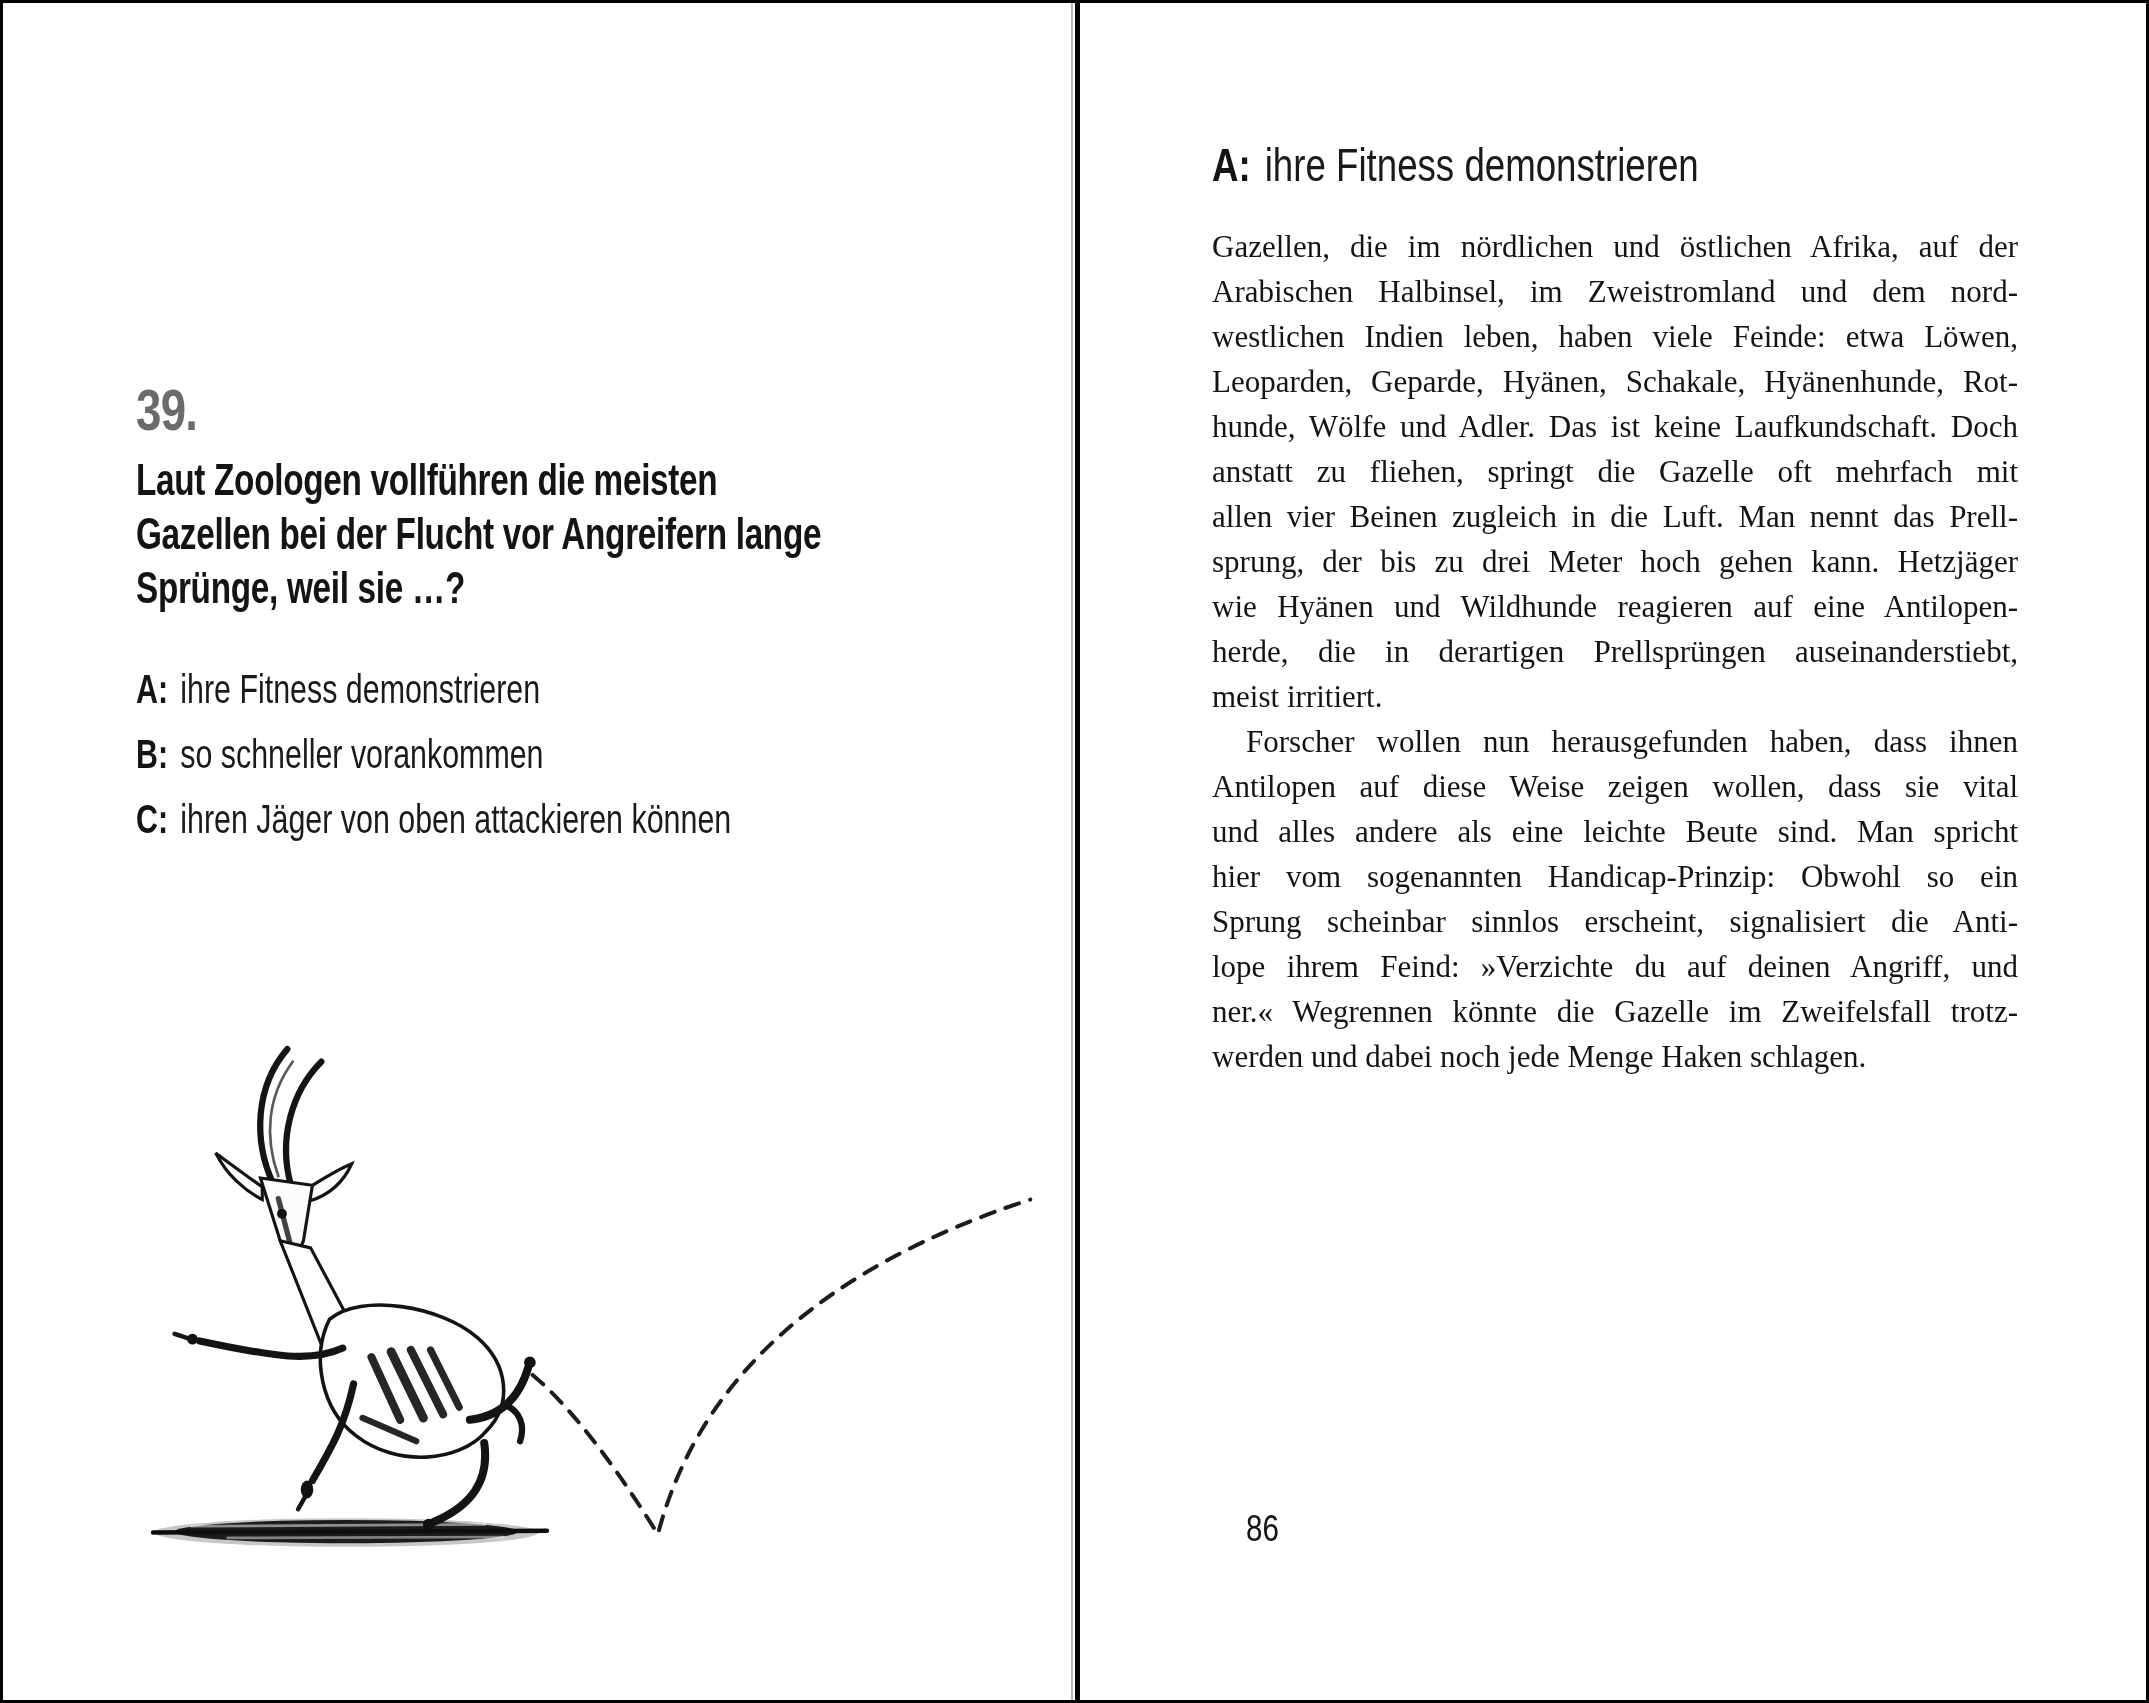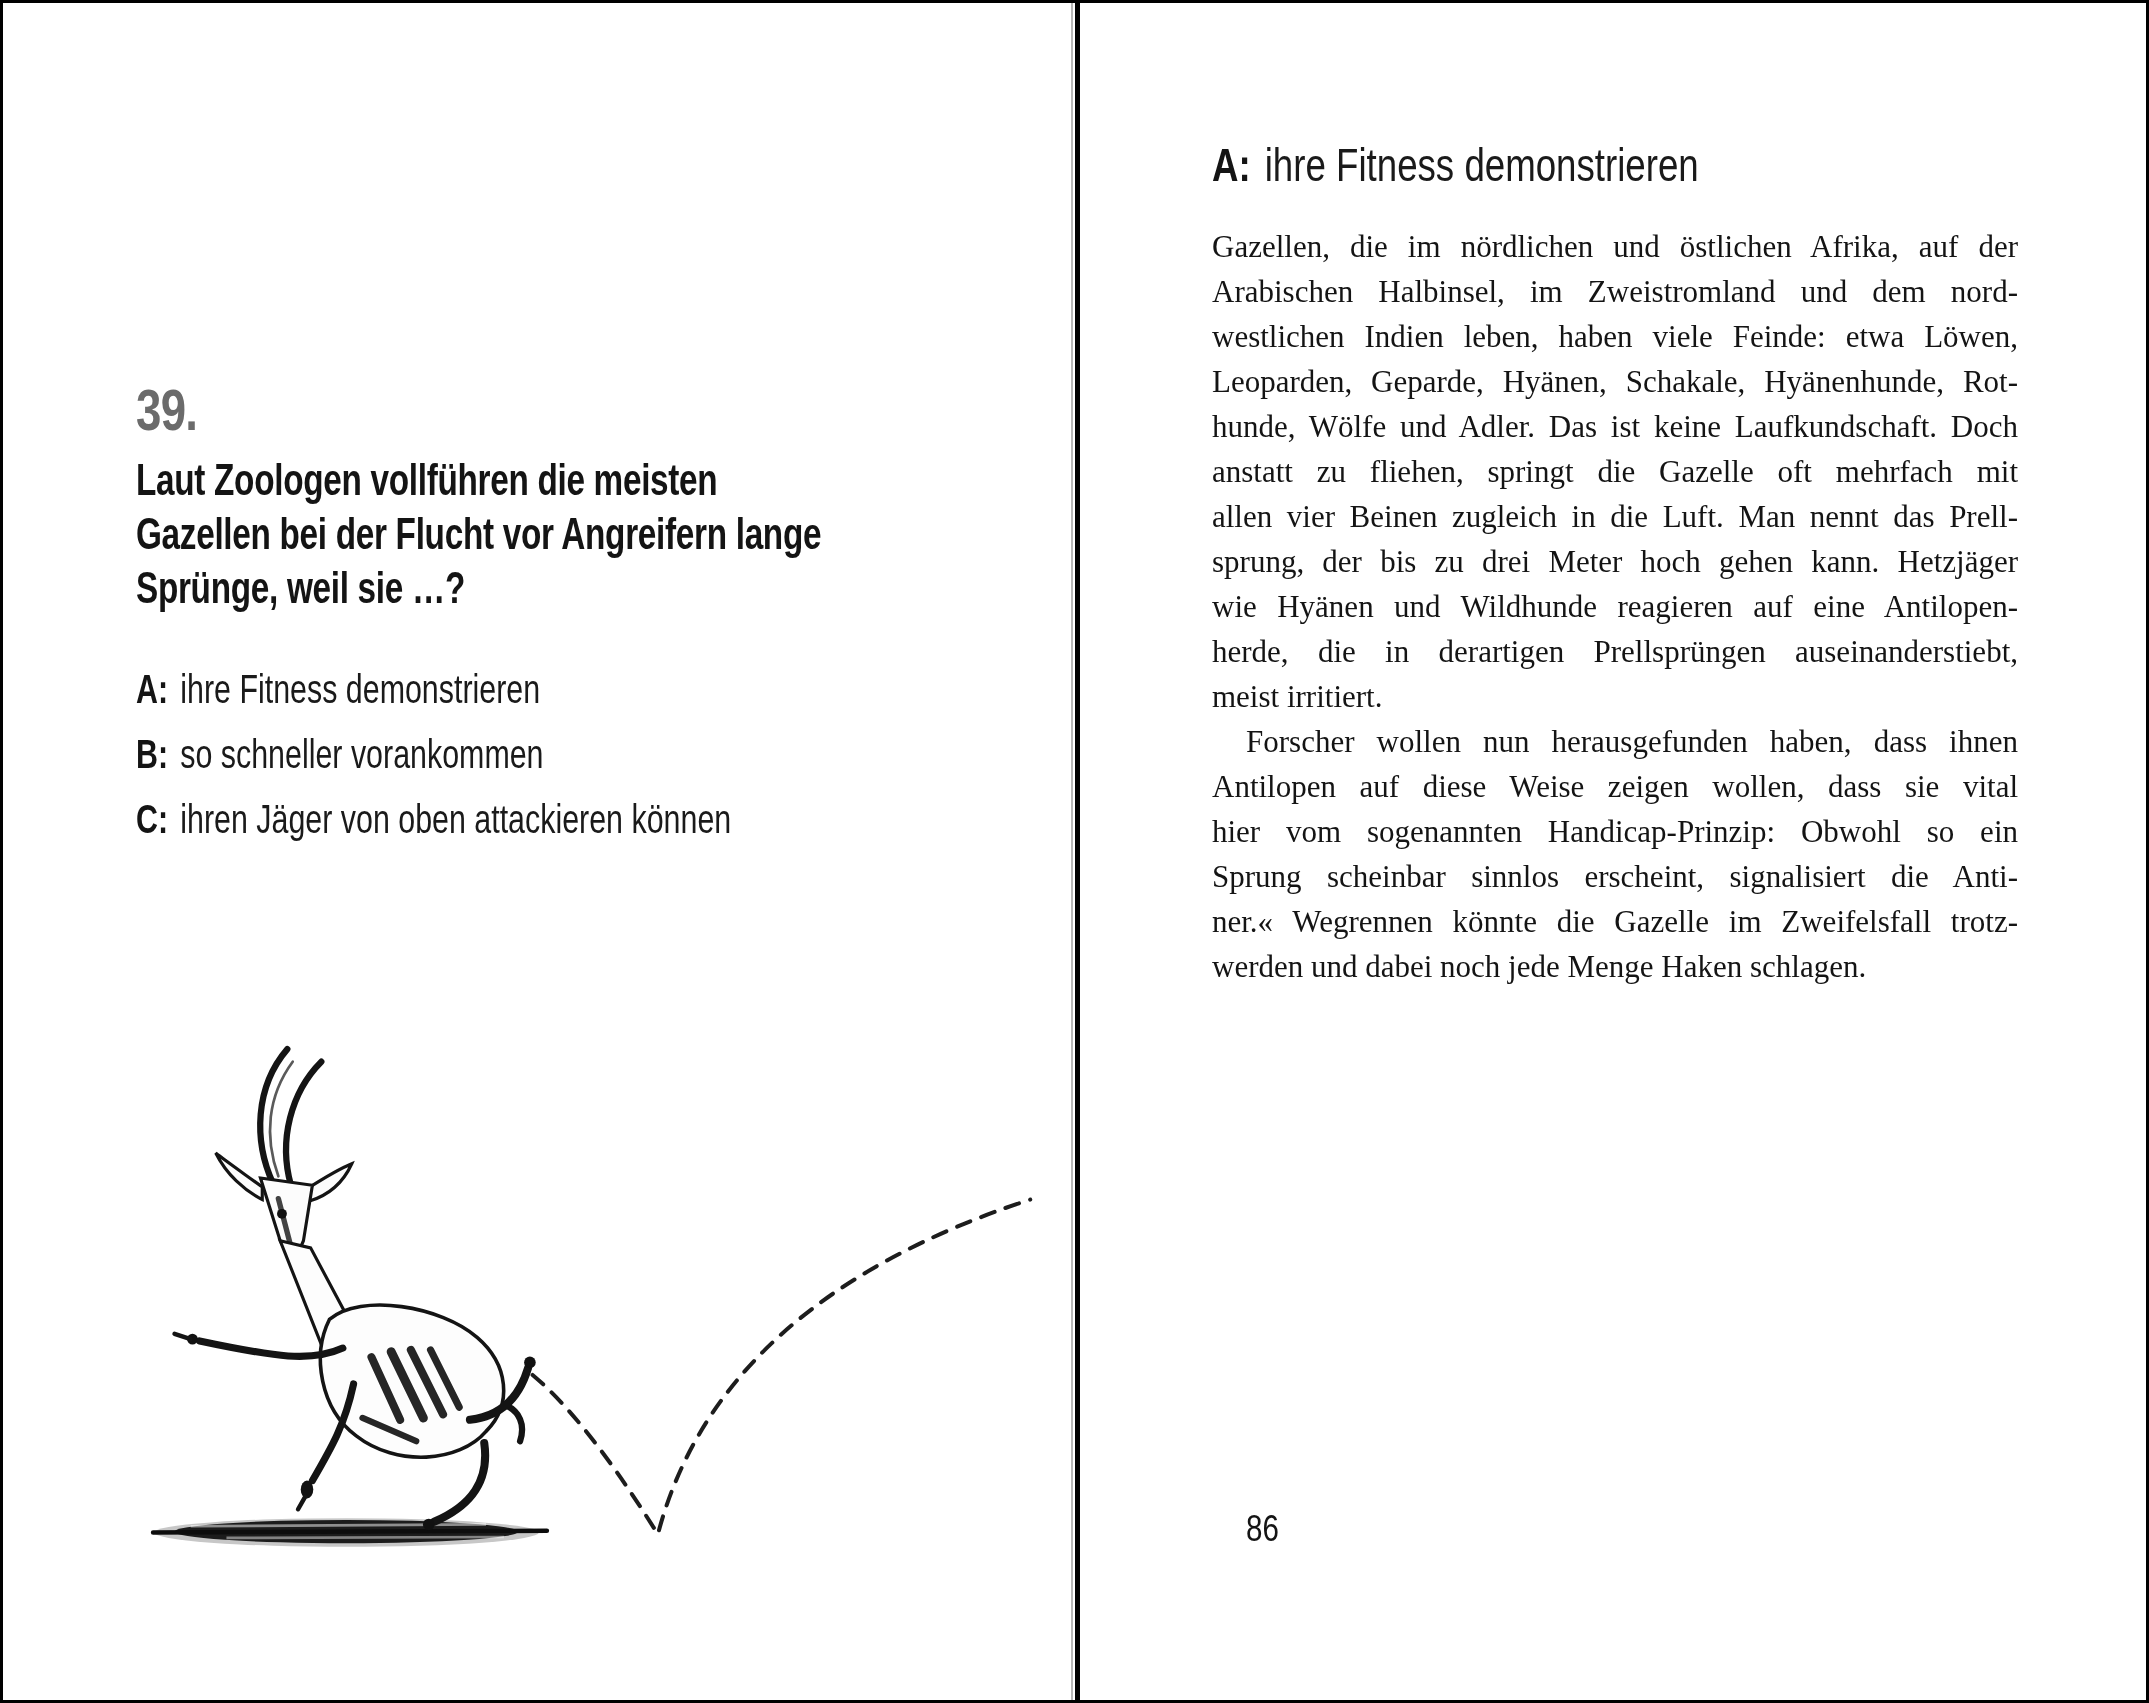--- a/index.html
+++ b/index.html
@@ -167,22 +167,24 @@
           <div class="bline">anstatt zu fliehen, springt die Gazelle oft mehrfach mit</div>
           <div class="bline">allen vier Beinen zugleich in die Luft. Man nennt das Prell-</div>
           <div class="bline">sprung, der bis zu drei Meter hoch gehen kann. Hetzjäger</div>
           <div class="bline">wie Hyänen und Wildhunde reagieren auf eine Antilopen-</div>
           <div class="bline">herde, die in derartigen Prellsprüngen auseinanderstiebt,</div>
           <div class="bline last">meist irritiert.</div>
         </div>
         <div class="para">
           <div class="bline indent">Forscher wollen nun herausgefunden haben, dass ihnen</div>
           <div class="bline">Antilopen auf diese Weise zeigen wollen, dass sie vital</div>
+          <div class="bline">und alles andere als eine leichte Beute sind. Man spricht</div>
           <div class="bline">hier vom sogenannten Handicap-Prinzip: Obwohl so ein</div>
           <div class="bline">Sprung scheinbar sinnlos erscheint, signalisiert die Anti-</div>
+          <div class="bline">lope ihrem Feind: »Verzichte du auf deinen Angriff, und</div>
           <div class="bline">ner.« Wegrennen könnte die Gazelle im Zweifelsfall trotz-</div>
           <div class="bline last">werden und dabei noch jede Menge Haken schlagen.</div>
         </div>
       </div>
 
     <div class="folio">86</div>
   </div>
 </div>
 
 

